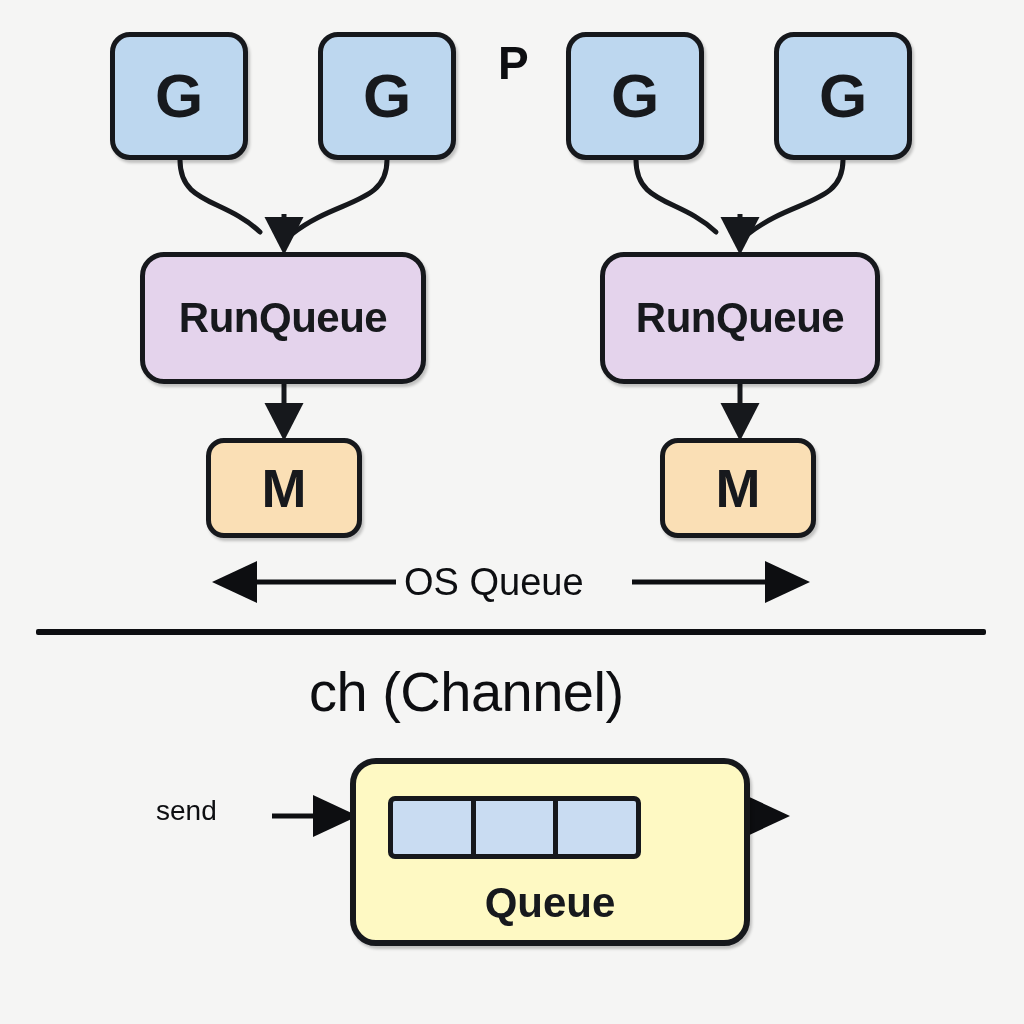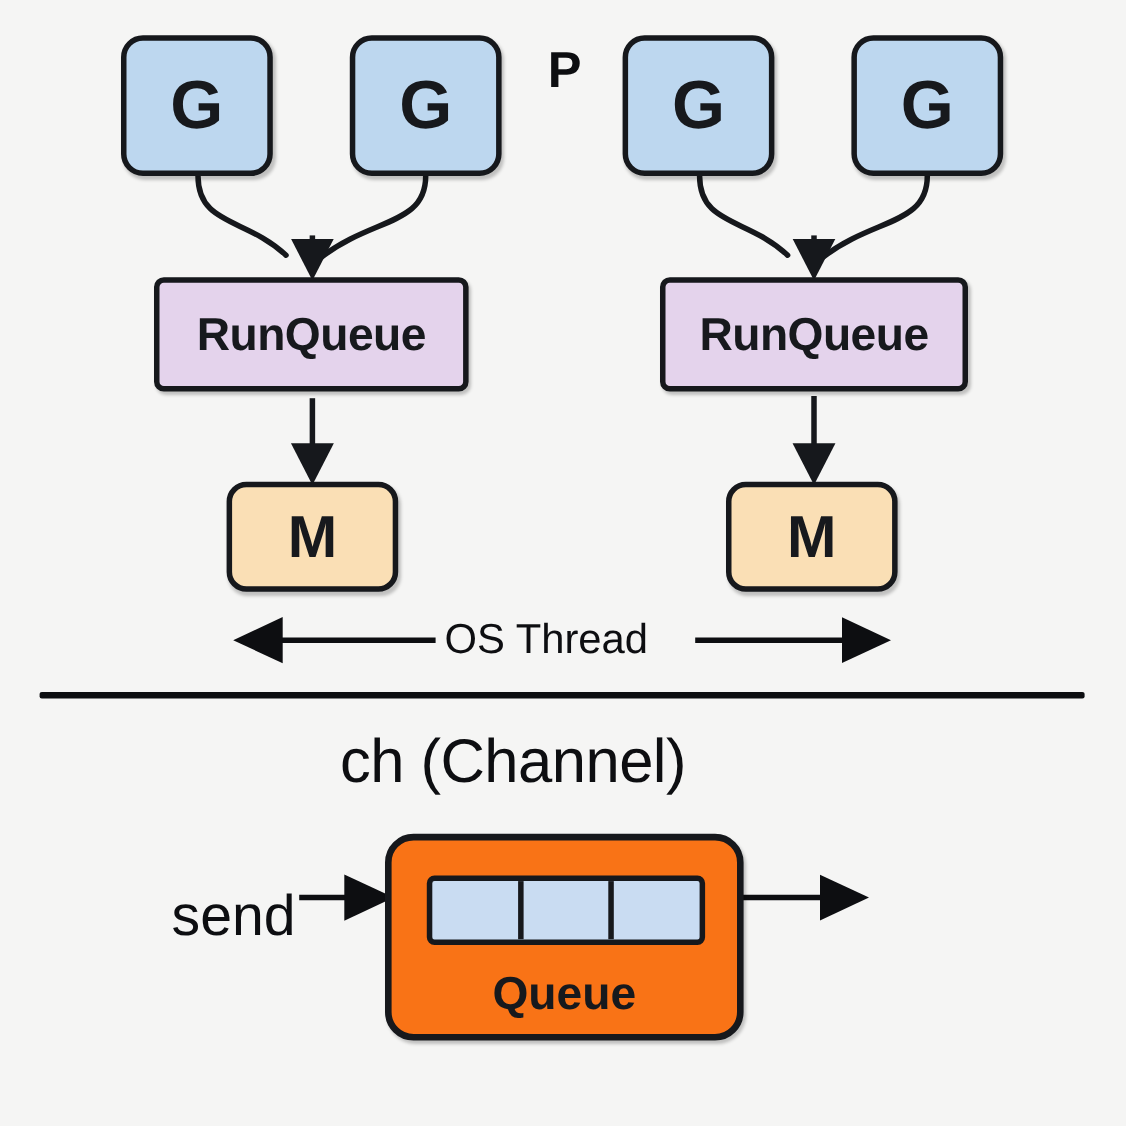--- a/index.html
+++ b/index.html
@@ -40,22 +40,22 @@
     box-shadow: 2px 3px 3px rgba(0,0,0,0.22);
   }
   .g-node {
     width: 138px;
     height: 128px;
     border-radius: 20px;
     font-size: 62px;
     font-weight: 700;
   }
   .rq-node {
-    height: 104px;
-    border-radius: 9px;
+    height: 132px;
+    border-radius: 24px;
     font-size: 42px;
     font-weight: 700;
     letter-spacing: -0.5px;
   }
   .m-node {
     width: 156px;
     height: 100px;
     border-radius: 18px;
     font-size: 54px;
     font-weight: 700;
@@ -98,23 +98,22 @@
     font-size: 56px;
     font-weight: 400;
     letter-spacing: -0.5px;
   }
   .queue-label {
     font-size: 42px;
     font-weight: 700;
     color: #17191d;
   }
   .io-label {
-    font-size: 52px;
+    font-size: 28px;
     font-weight: 400;
-    margin-top: 10px;
   }
   .divider {
     position: absolute;
     background: #0d0e11;
     border-radius: 2px;
   }
 </style>
 </head>
 <body>
 
@@ -180,27 +179,27 @@
   </div>
 
   <div class="node rq-node" style="left:600px; top:252px; width:280px; background:#e4d3ec;">
     <span>RunQueue</span>
   </div>
 
   <div class="node m-node" style="left:660px; top:438px; background:#fadfb5;">
     <span>M</span>
   </div>
 
-  <div class="plain-label osthread-label" style="left:404px; top:563px;">OS Thread</div>
+  <div class="plain-label osthread-label" style="left:404px; top:563px;">OS Queue</div>
 
   <div class="divider" style="left:36px; top:629px; width:950px; height:6px;"></div>
 
   <div class="plain-label ch-title" style="left:281px; top:664px;margin-left:28px;">ch (Channel)</div>
 
-  <div class="node ch-node" style="left:350px; top:758px; width:326px; height:188px; background:#f97316;">
+  <div class="node ch-node" style="left:350px; top:758px; width:400px; height:188px; background:#fef9c3;">
 
     <div class="cell-strip" style="left:32px; top:32px; width:253px; height:63px; background:#c9dcf2;">
       <div class="cell"></div>
       <div class="cell"></div>
       <div class="cell"></div>
     </div>
 
     <div class="plain-label queue-label" style="left:0; right:0; top:118px; text-align:center; width:100%;">Queue</div>
   </div>
 

